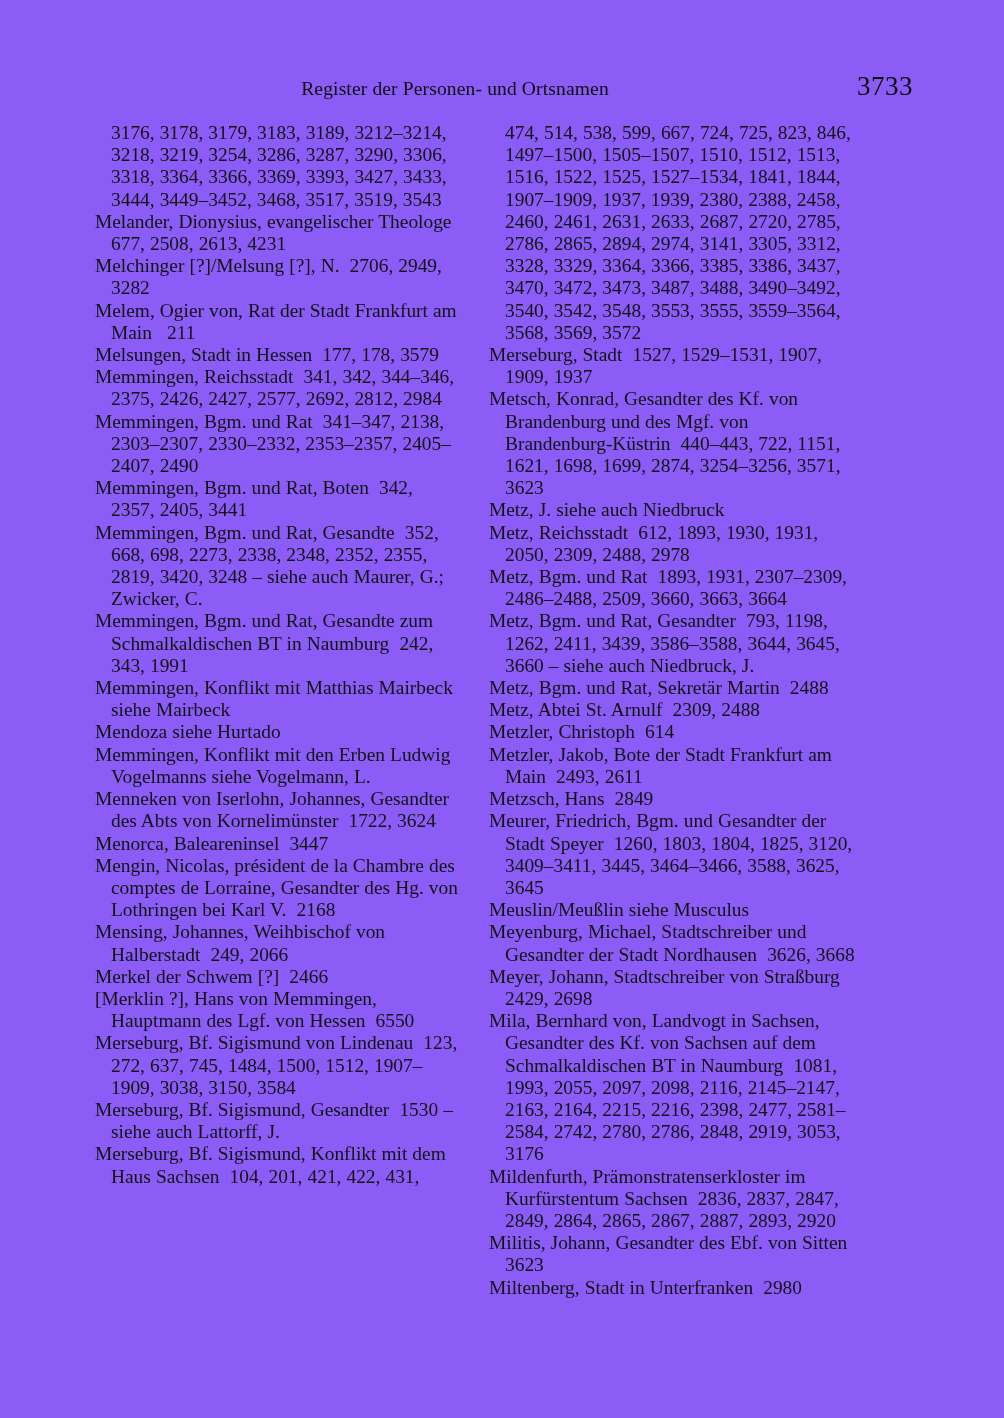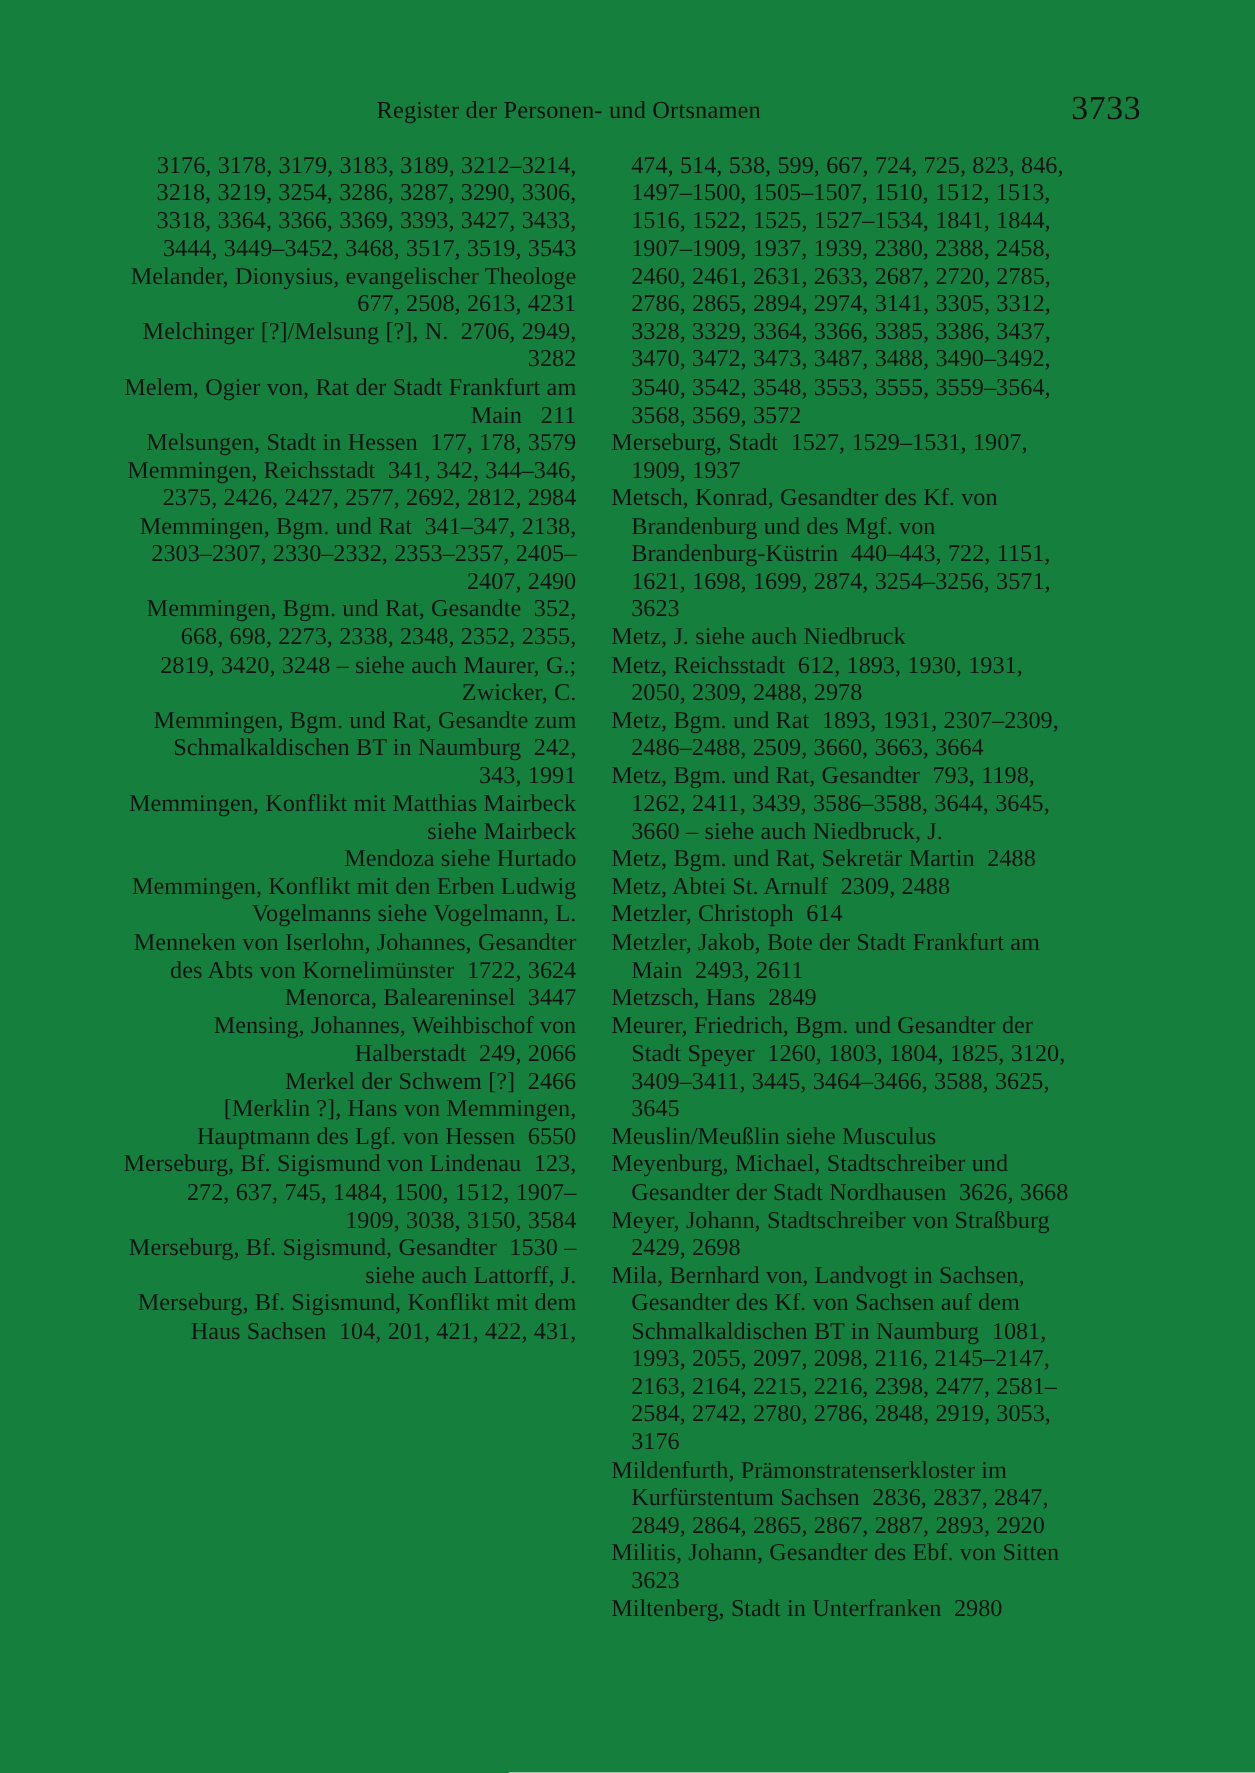--- a/index.html
+++ b/index.html
@@ -5,21 +5,21 @@
 <style>
   html, body {
     margin: 0;
     padding: 0;
     background: #ffffff;
   }
   .page {
     position: relative;
     width: 1004px;
     height: 1418px;
-    background: #15803d;
+    background: #8b5cf6;
     margin: 0 auto;
     overflow: hidden;
     font-family: "Liberation Serif", "DejaVu Serif", serif;
     color: #111111;
     -webkit-font-smoothing: antialiased;
   }
 
   
   .running-head {
     position: absolute;
@@ -56,21 +56,21 @@
     top: 122px;
     width: 1004px;
   }
   .column {
     position: absolute;
     top: 0;
     font-size: 19.4px;
     line-height: 22.2px;
     color: #131313;
   }
-  .column-left  { left: 95px;  width: 366px; text-align: right; }
+  .column-left  { left: 95px;  width: 366px; }
   .column-right { left: 489px; width: 366px; }
 
   .entry {
     margin: 0 0 0 0;
     padding: 0;
     text-indent: -16px;
     padding-left: 16px;
     word-spacing: 0.2px;
     white-space: pre-wrap;
   }
@@ -93,27 +93,29 @@
   <div class="columns">
 
     <div class="column column-left">
       <p class="entry entry-cont">3176, 3178, 3179, 3183, 3189, 3212–3214, 3218, 3219, 3254, 3286, 3287, 3290, 3306, 3318, 3364, 3366, 3369, 3393, 3427, 3433, 3444, 3449–3452, 3468, 3517, 3519, 3543</p>
       <p class="entry">Melander, Dionysius, evangelischer Theologe  677, 2508, 2613, 4231</p>
       <p class="entry">Melchinger [?]/Melsung [?], N.  2706, 2949, 3282</p>
       <p class="entry">Melem, Ogier von, Rat der Stadt Frankfurt am Main   211</p>
       <p class="entry">Melsungen, Stadt in Hessen  177, 178, 3579</p>
       <p class="entry">Memmingen, Reichsstadt  341, 342, 344–346, 2375, 2426, 2427, 2577, 2692, 2812, 2984</p>
       <p class="entry">Memmingen, Bgm. und Rat  341–347, 2138, 2303–2307, 2330–2332, 2353–2357, 2405–2407, 2490</p>
+      <p class="entry">Memmingen, Bgm. und Rat, Boten  342, 2357, 2405, 3441</p>
       <p class="entry">Memmingen, Bgm. und Rat, Gesandte  352, 668, 698, 2273, 2338, 2348, 2352, 2355, 2819, 3420, 3248 – siehe auch Maurer, G.; Zwicker, C.</p>
       <p class="entry">Memmingen, Bgm. und Rat, Gesandte zum Schmalkaldischen BT in Naumburg  242, 343, 1991</p>
       <p class="entry">Memmingen, Konflikt mit Matthias Mairbeck siehe Mairbeck</p>
       <p class="entry">Mendoza siehe Hurtado</p>
       <p class="entry">Memmingen, Konflikt mit den Erben Ludwig Vogelmanns siehe Vogelmann, L.</p>
       <p class="entry">Menneken von Iserlohn, Johannes, Gesandter des Abts von Kornelimünster  1722, 3624</p>
       <p class="entry">Menorca, Baleareninsel  3447</p>
+      <p class="entry">Mengin, Nicolas, président de la Chambre des comptes de Lorraine, Gesandter des Hg. von Lothringen bei Karl V.  2168</p>
       <p class="entry">Mensing, Johannes, Weihbischof von Halberstadt  249, 2066</p>
       <p class="entry">Merkel der Schwem [?]  2466</p>
       <p class="entry">[Merklin ?], Hans von Memmingen, Hauptmann des Lgf. von Hessen  6550</p>
       <p class="entry">Merseburg, Bf. Sigismund von Lindenau  123, 272, 637, 745, 1484, 1500, 1512, 1907–1909, 3038, 3150, 3584</p>
       <p class="entry">Merseburg, Bf. Sigismund, Gesandter  1530 – siehe auch Lattorff, J.</p>
       <p class="entry">Merseburg, Bf. Sigismund, Konflikt mit dem Haus Sachsen  104, 201, 421, 422, 431,</p>
     </div>
 
     <div class="column column-right">
       <p class="entry entry-cont">474, 514, 538, 599, 667, 724, 725, 823, 846, 1497–1500, 1505–1507, 1510, 1512, 1513, 1516, 1522, 1525, 1527–1534, 1841, 1844, 1907–1909, 1937, 1939, 2380, 2388, 2458, 2460, 2461, 2631, 2633, 2687, 2720, 2785, 2786, 2865, 2894, 2974, 3141, 3305, 3312, 3328, 3329, 3364, 3366, 3385, 3386, 3437, 3470, 3472, 3473, 3487, 3488, 3490–3492, 3540, 3542, 3548, 3553, 3555, 3559–3564, 3568, 3569, 3572</p>

